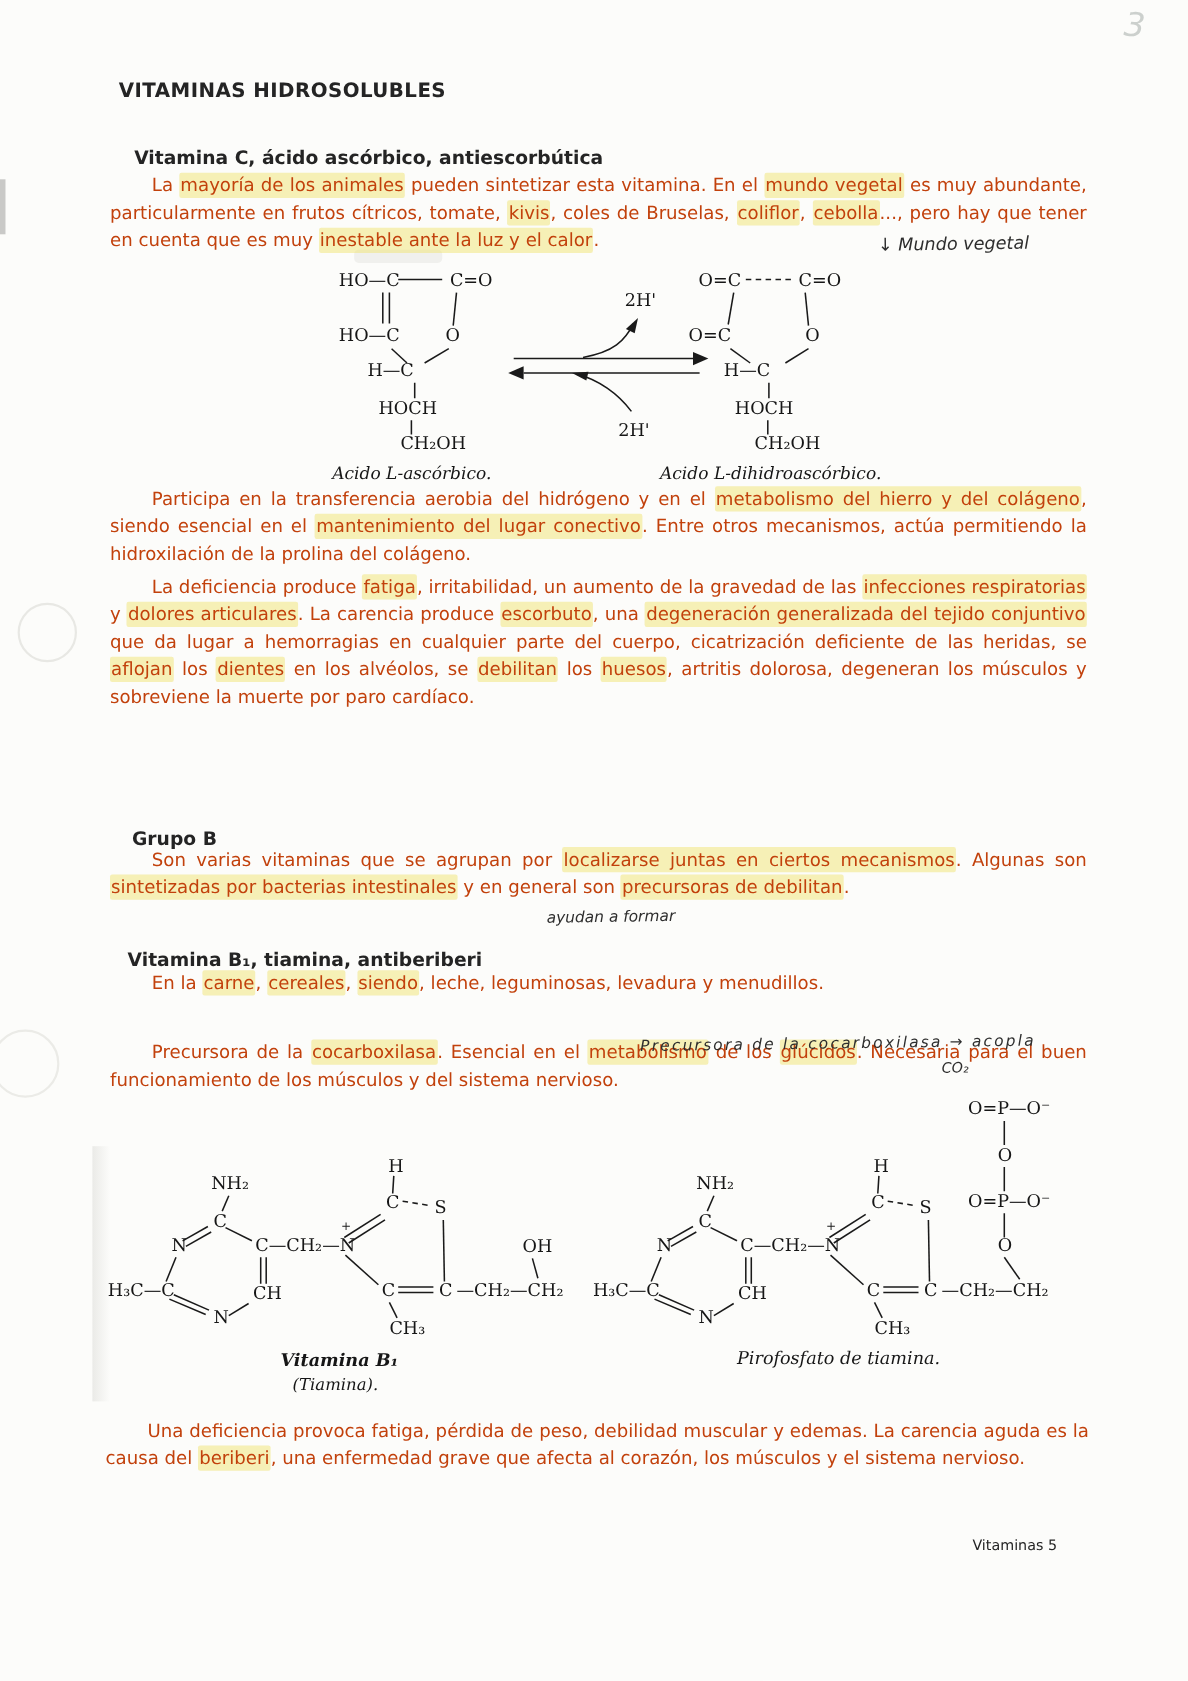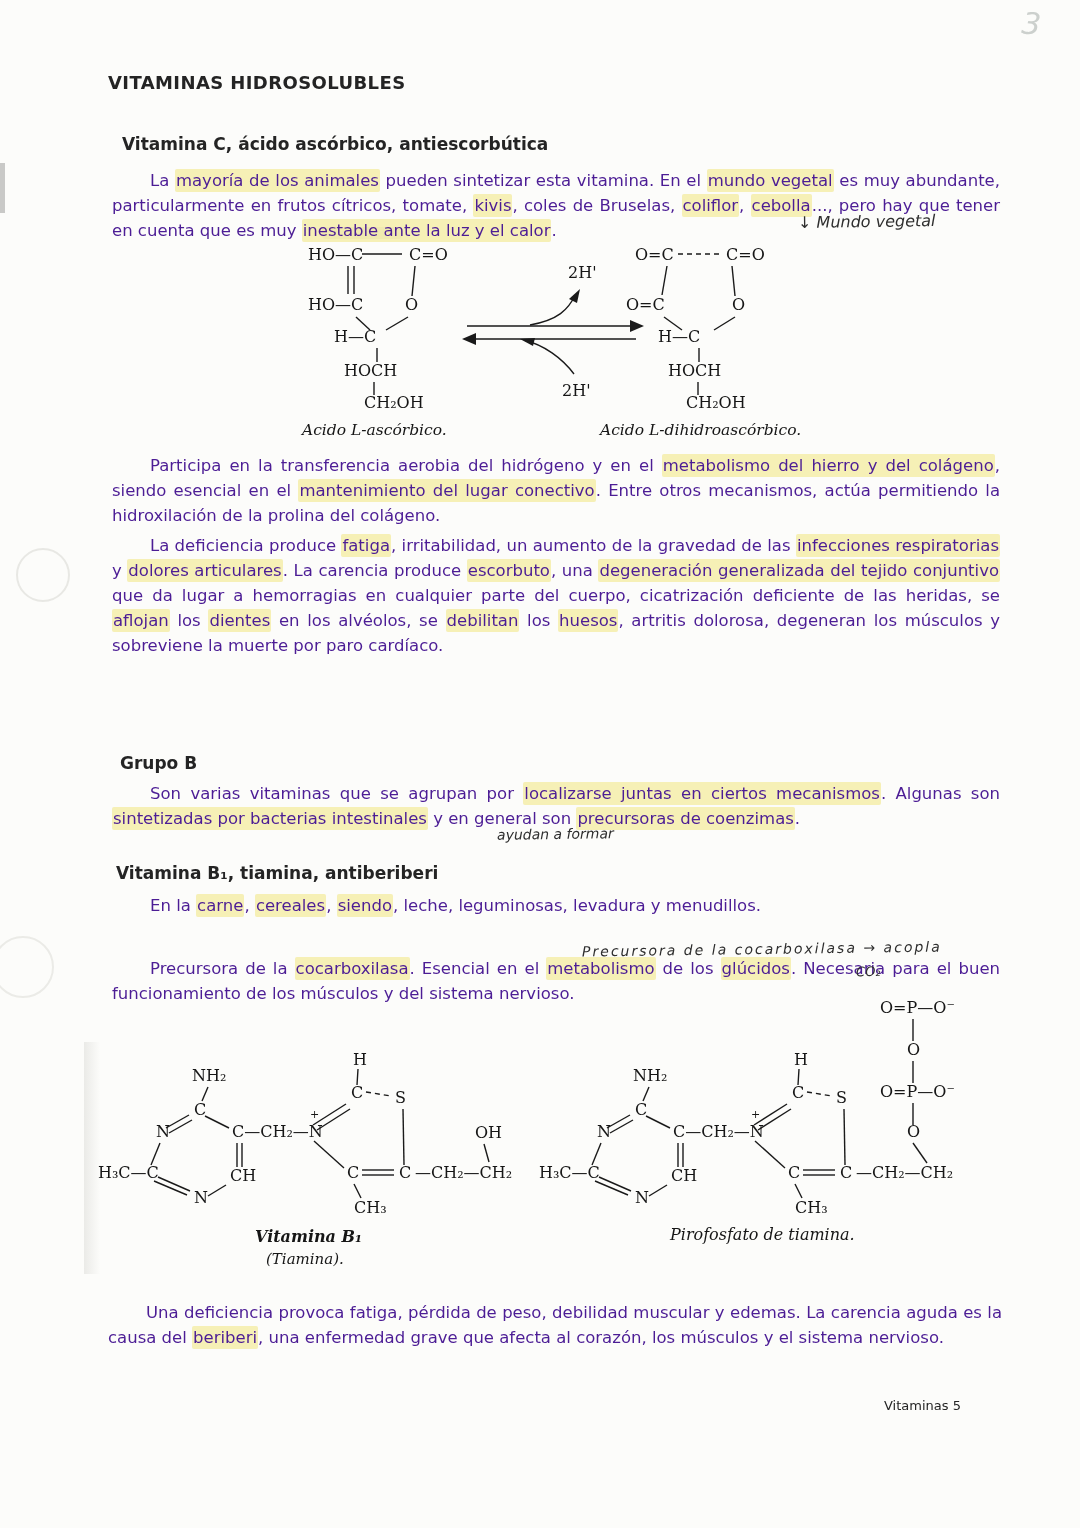--- a/index.html
+++ b/index.html
@@ -1,21 +1,21 @@
 <!DOCTYPE html>
 <html><head>
 <meta charset="utf-8">
 <style>
   html,body{margin:0;padding:0;background:#ffffff;}
   .page{position:relative;width:1080px;height:1528px;background:#fcfcfa;overflow:hidden;
         font-family:"DejaVu Sans",sans-serif;color:#242424;}
   .title{position:absolute;left:108px;top:72px;font-size:18px;font-weight:bold;margin:0;letter-spacing:.4px;}
   .heading{position:absolute;font-size:17px;font-weight:bold;margin:16px;}
-  .para{position:absolute;margin:12px;font-size:16.5px;line-height:25px;text-align:justify;
-        text-indent:38px;color:#4c1d95;}
+  .para{position:absolute;margin:0;font-size:16.5px;line-height:25px;text-align:justify;
+        text-indent:38px;color:#c2410c;}
   .hl{background:rgba(240,228,118,.52);padding:2px 1px;border-radius:2px;
       box-decoration-break:clone;-webkit-box-decoration-break:clone;}
   .hand{position:absolute;font-style:italic;color:#2e2e2e;white-space:pre;transform:rotate(-0.8deg);}
   .footer{position:absolute;left:884px;top:1398px;font-size:13px;}
   .corner-num{position:absolute;left:1022px;top:6px;font-size:30px;color:#ccd0cd;
               font-style:italic;transform:rotate(5deg);}
   .diagram{position:absolute;}
   .diagram text{font-family:"DejaVu Serif",serif;fill:#161616;}
   .diagram line,.diagram path{stroke:#1a1a1a;stroke-width:1.4;fill:none;}
   .diagram polygon{fill:#1a1a1a;stroke:none;}
@@ -92,21 +92,21 @@
       <text x="338" y="197" font-size="15.5" font-style="italic">Acido L-dihidroascórbico.</text>
     </svg>
 
   <p class="para" style="left:100px;top:441px;width:888px;"><span>Participa en la transferencia aerobia del hidrógeno y en el </span><span class="hl">metabolismo del hierro y del colágeno</span><span>, siendo esencial en el </span><span class="hl">mantenimiento del lugar conectivo</span><span>. Entre otros mecanismos, actúa permitiendo la hidroxilación de la prolina del colágeno.</span></p>
 
   <p class="para" style="left:100px;top:521px;width:888px;"><span>La deficiencia produce </span><span class="hl">fatiga</span><span>, irritabilidad, un aumento de la gravedad de las </span><span class="hl">infecciones respiratorias</span><span> y </span><span class="hl">dolores articulares</span><span>. La carencia produce </span><span class="hl">escorbuto</span><span>, una </span><span class="hl">degeneración generalizada del tejido conjuntivo</span><span> que da lugar a hemorragias en cualquier parte del cuerpo, cicatrización deficiente de las heridas, se </span><span class="hl">aflojan</span><span> los </span><span class="hl">dientes</span><span> en los alvéolos, se </span><span class="hl">debilitan</span><span> los </span><span class="hl">huesos</span><span>, artritis dolorosa, degeneran los músculos y sobreviene la muerte por paro cardíaco.</span></p>
 
 
   <h2 class="heading" style="left:104px;top:737px;">Grupo B</h2>
 
-  <p class="para" style="left:100px;top:769px;width:888px;"><span>Son varias vitaminas que se agrupan por </span><span class="hl">localizarse juntas en ciertos mecanismos</span><span>. Algunas son </span><span class="hl">sintetizadas por bacterias intestinales</span><span> y en general son </span><span class="hl">precursoras de coenzimas</span><span>.</span></p>
+  <p class="para" style="left:100px;top:769px;width:888px;"><span>Son varias vitaminas que se agrupan por </span><span class="hl">localizarse juntas en ciertos mecanismos</span><span>. Algunas son </span><span class="hl">sintetizadas por bacterias intestinales</span><span> y en general son </span><span class="hl">precursoras de debilitan</span><span>.</span></p>
 
   <div class="hand" style="left:497px;top:826px;font-size:14px;">ayudan a formar</div>
 
   <h2 class="heading" style="left:100px;top:847px;">Vitamina B₁, tiamina, antiberiberi</h2>
 
   <p class="para" style="left:100px;top:881px;width:888px;"><span>En la </span><span class="hl">carne</span><span>, </span><span class="hl">cereales</span><span>, </span><span class="hl">siendo</span><span>, leche, leguminosas, levadura y menudillos.</span></p>
 
   <p class="para" style="left:100px;top:944px;width:888px;"><span>Precursora de la </span><span class="hl">cocarboxilasa</span><span>. Esencial en el </span><span class="hl">metabolismo</span><span> de los </span><span class="hl">glúcidos</span><span>. Necesaria para el buen funcionamiento de los músculos y del sistema nervioso.</span></p>
 
   <div class="hand" style="left:582px;top:941px;font-size:14px;letter-spacing:2px;">Precursora de la cocarboxilasa → acopla</div>

